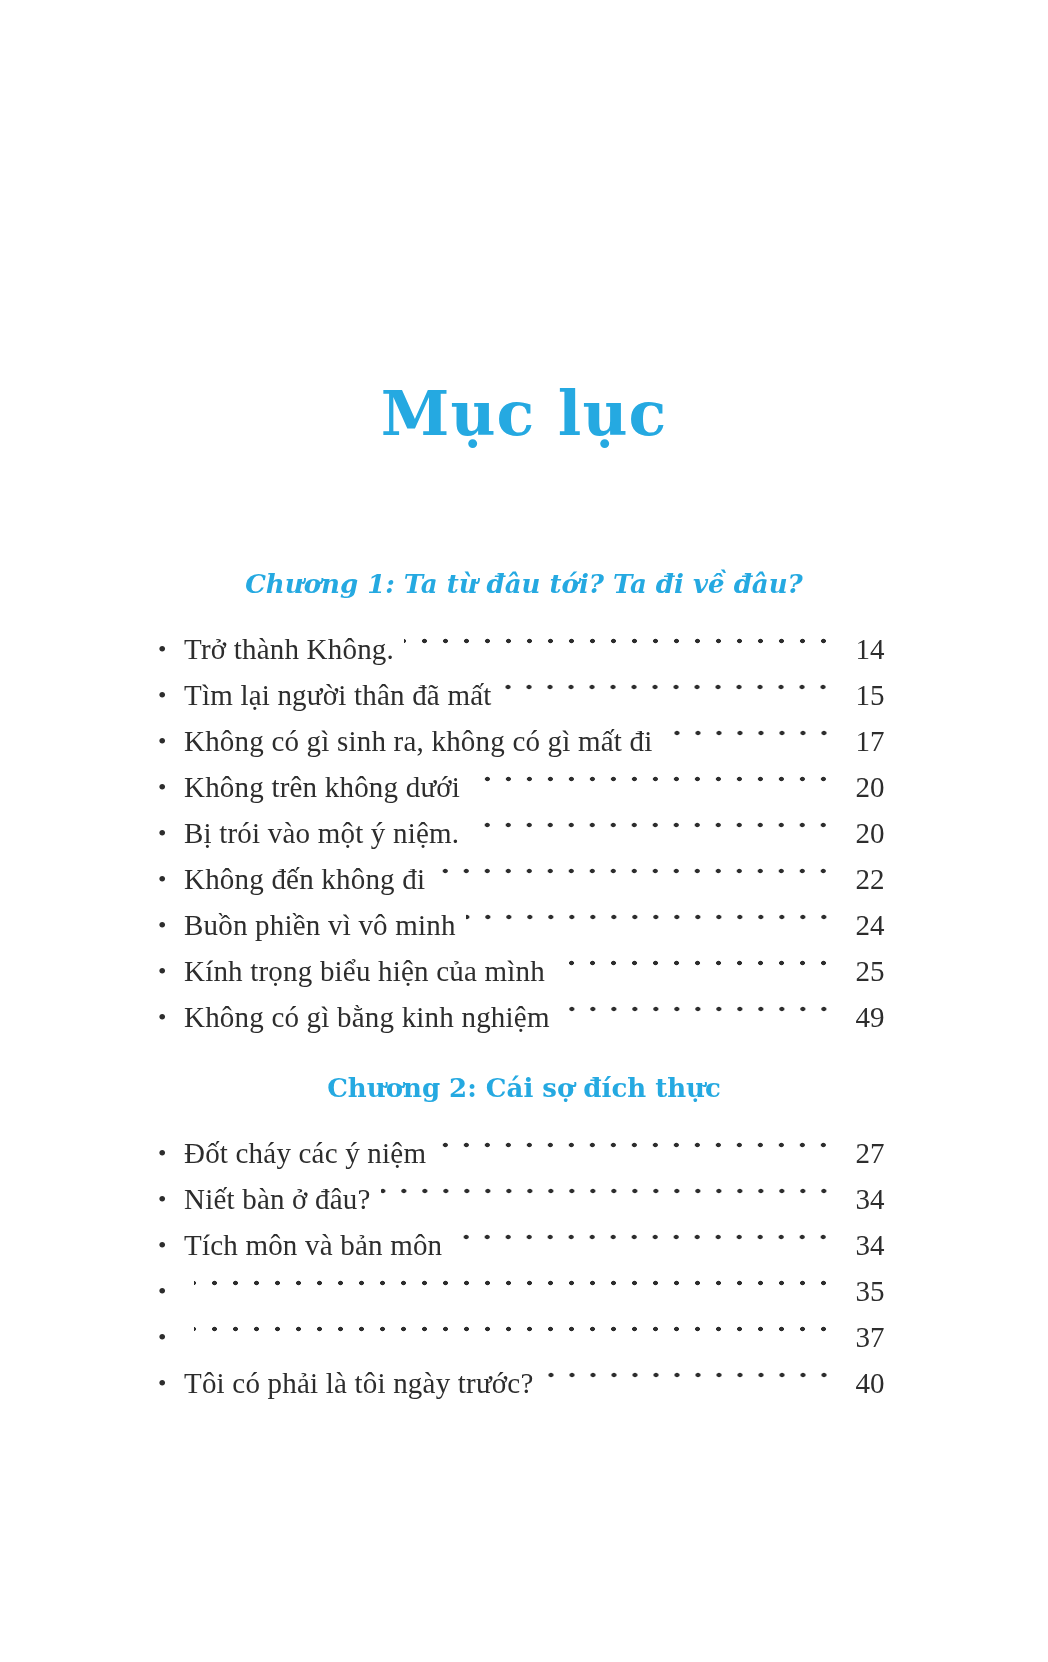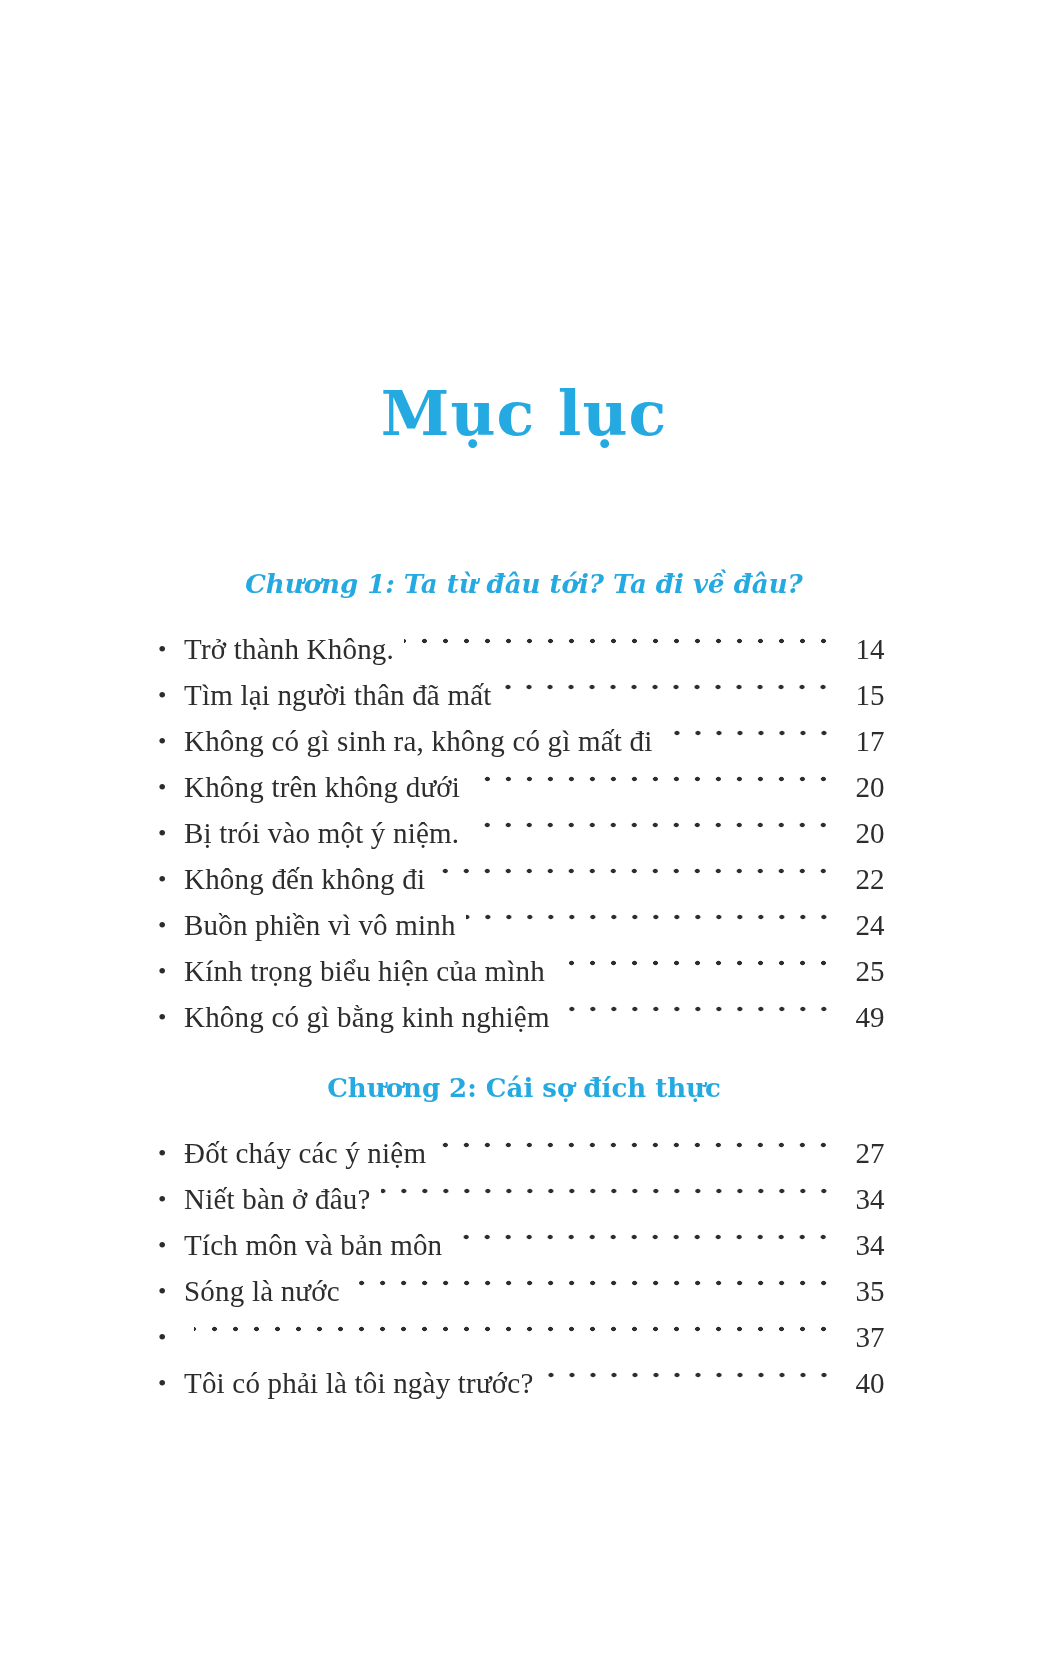--- a/index.html
+++ b/index.html
@@ -170,21 +170,20 @@
 
   <div class="toc-row">
     <span class="toc-bullet">•</span>
     <span class="toc-label">Tích môn và bản môn</span>
     <span class="toc-leader"></span>
     <span class="toc-page">34</span>
   </div>
 
   <div class="toc-row">
     <span class="toc-bullet">•</span>
-    <span class="toc-label">Sóng là nước</span>
     <span class="toc-leader"></span>
     <span class="toc-page">35</span>
   </div>
 
   <div class="toc-row">
     <span class="toc-bullet">•</span>
     <span class="toc-leader"></span>
     <span class="toc-page">37</span>
   </div>
 

